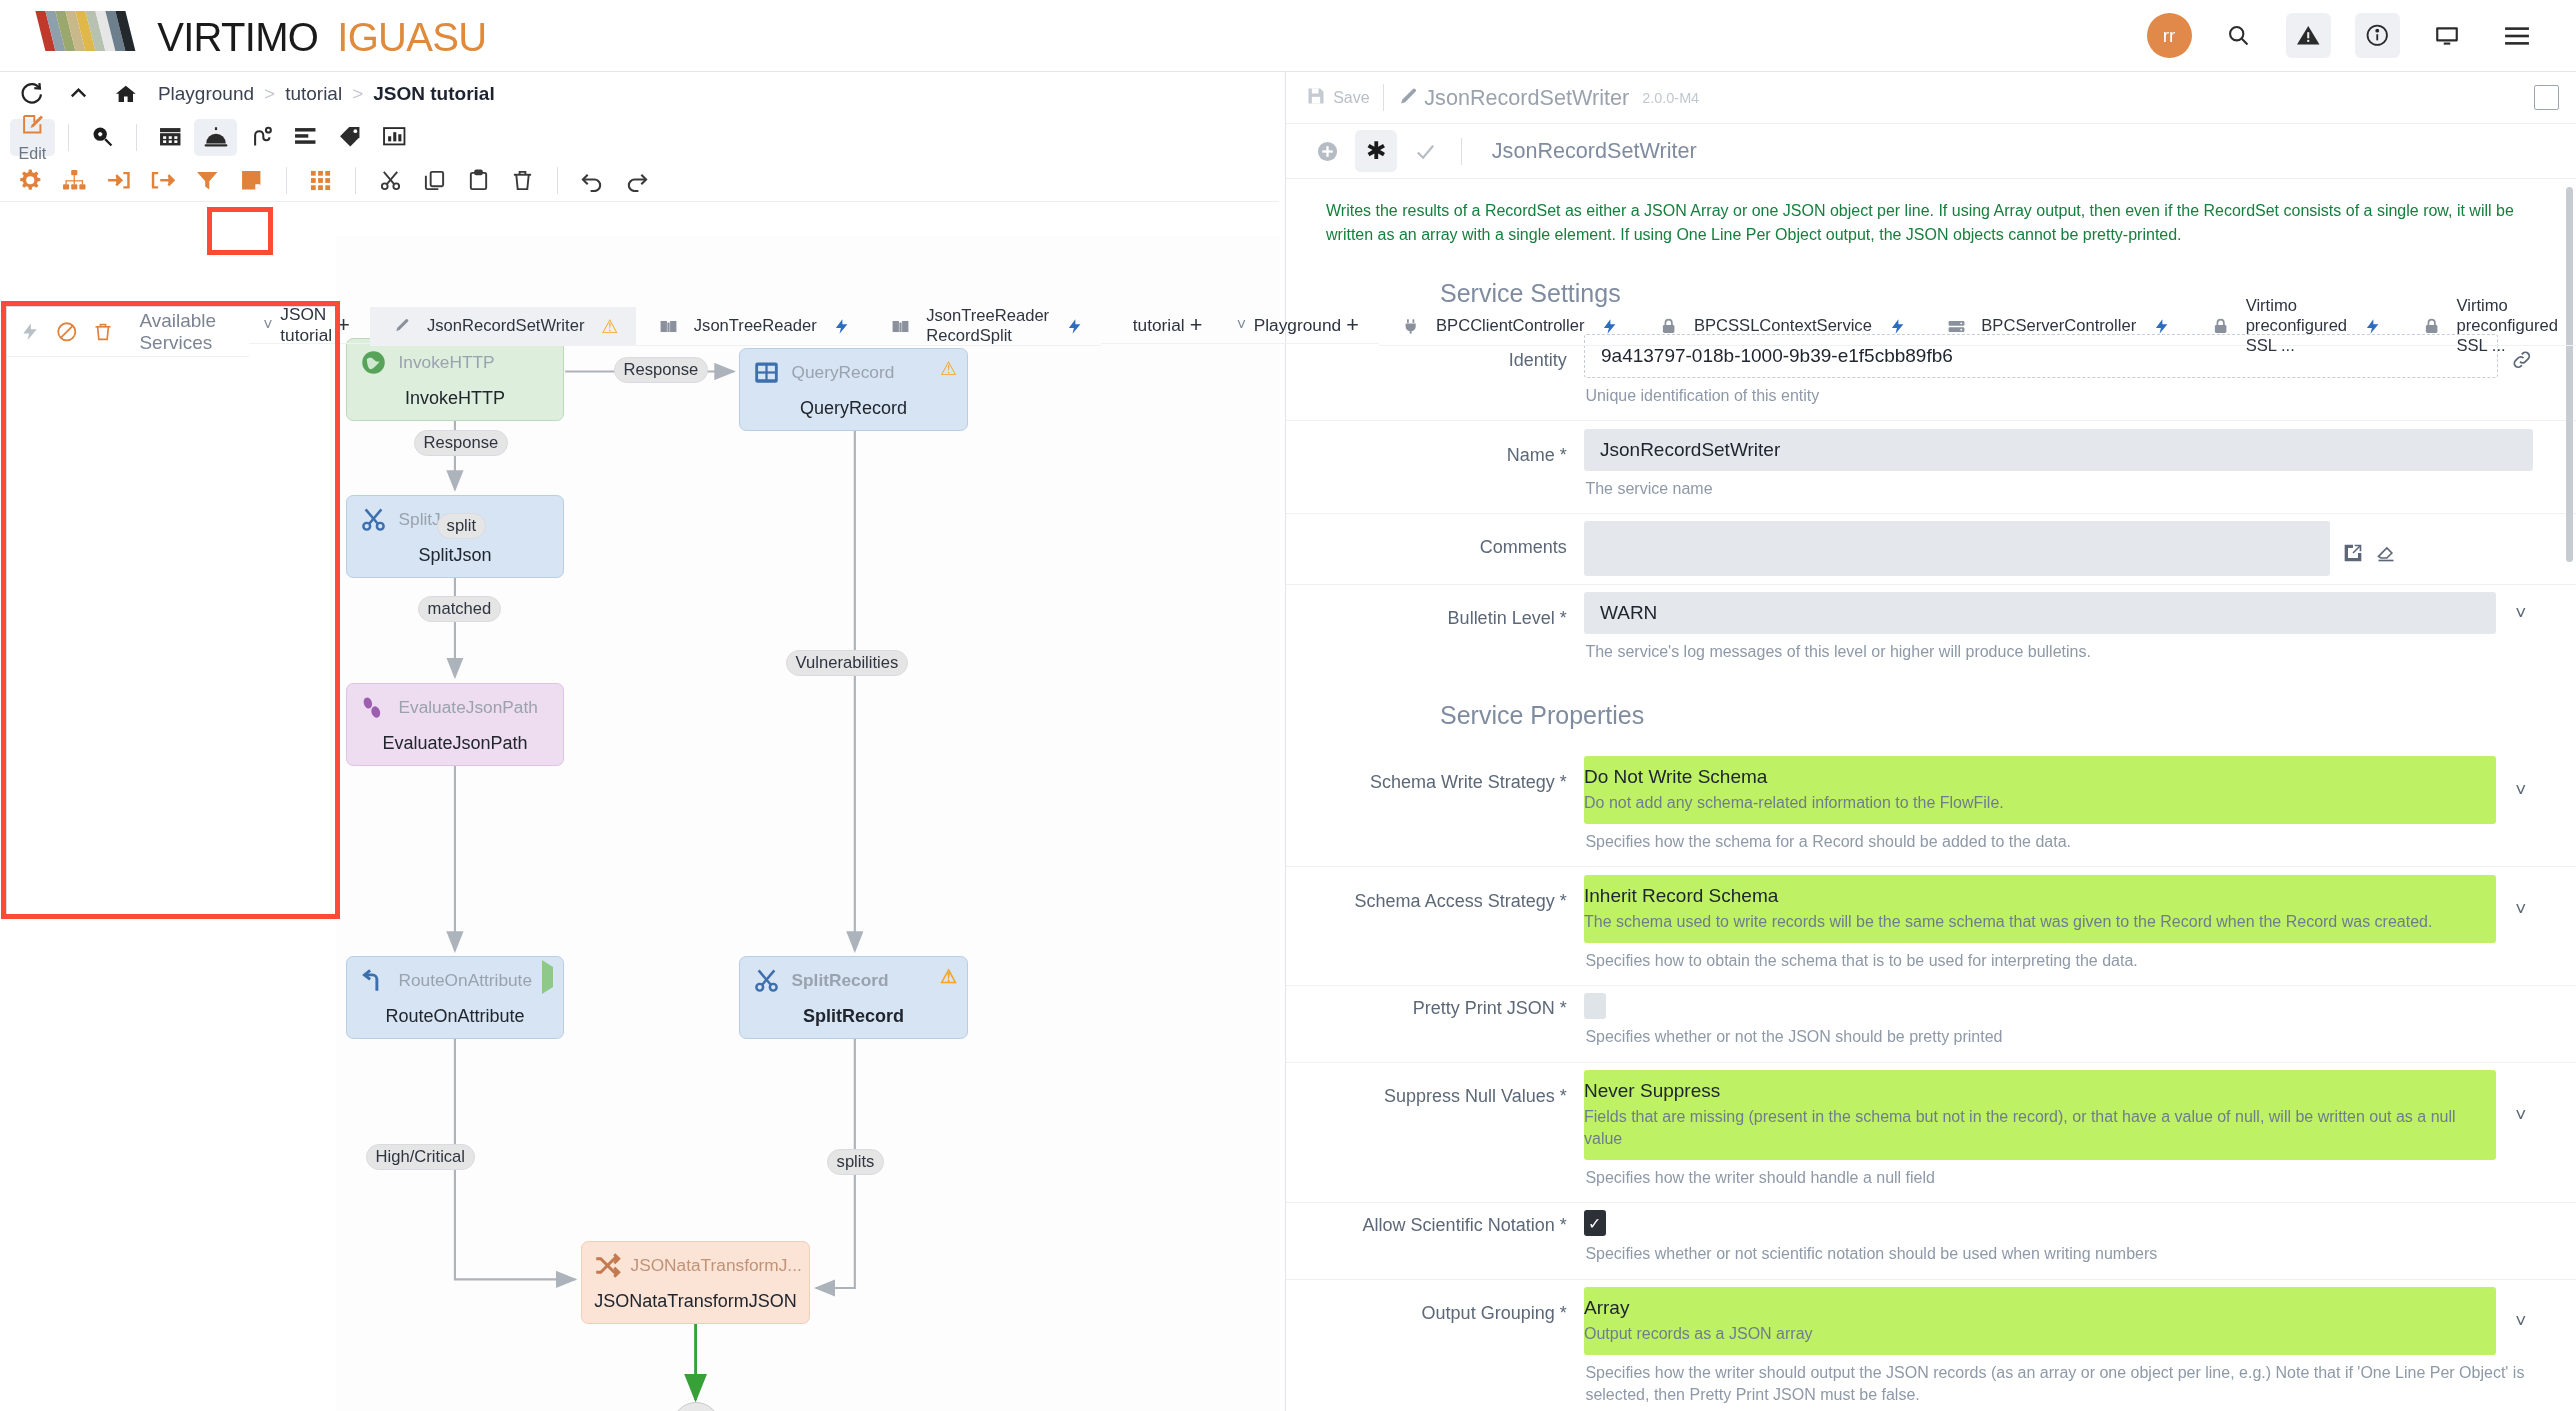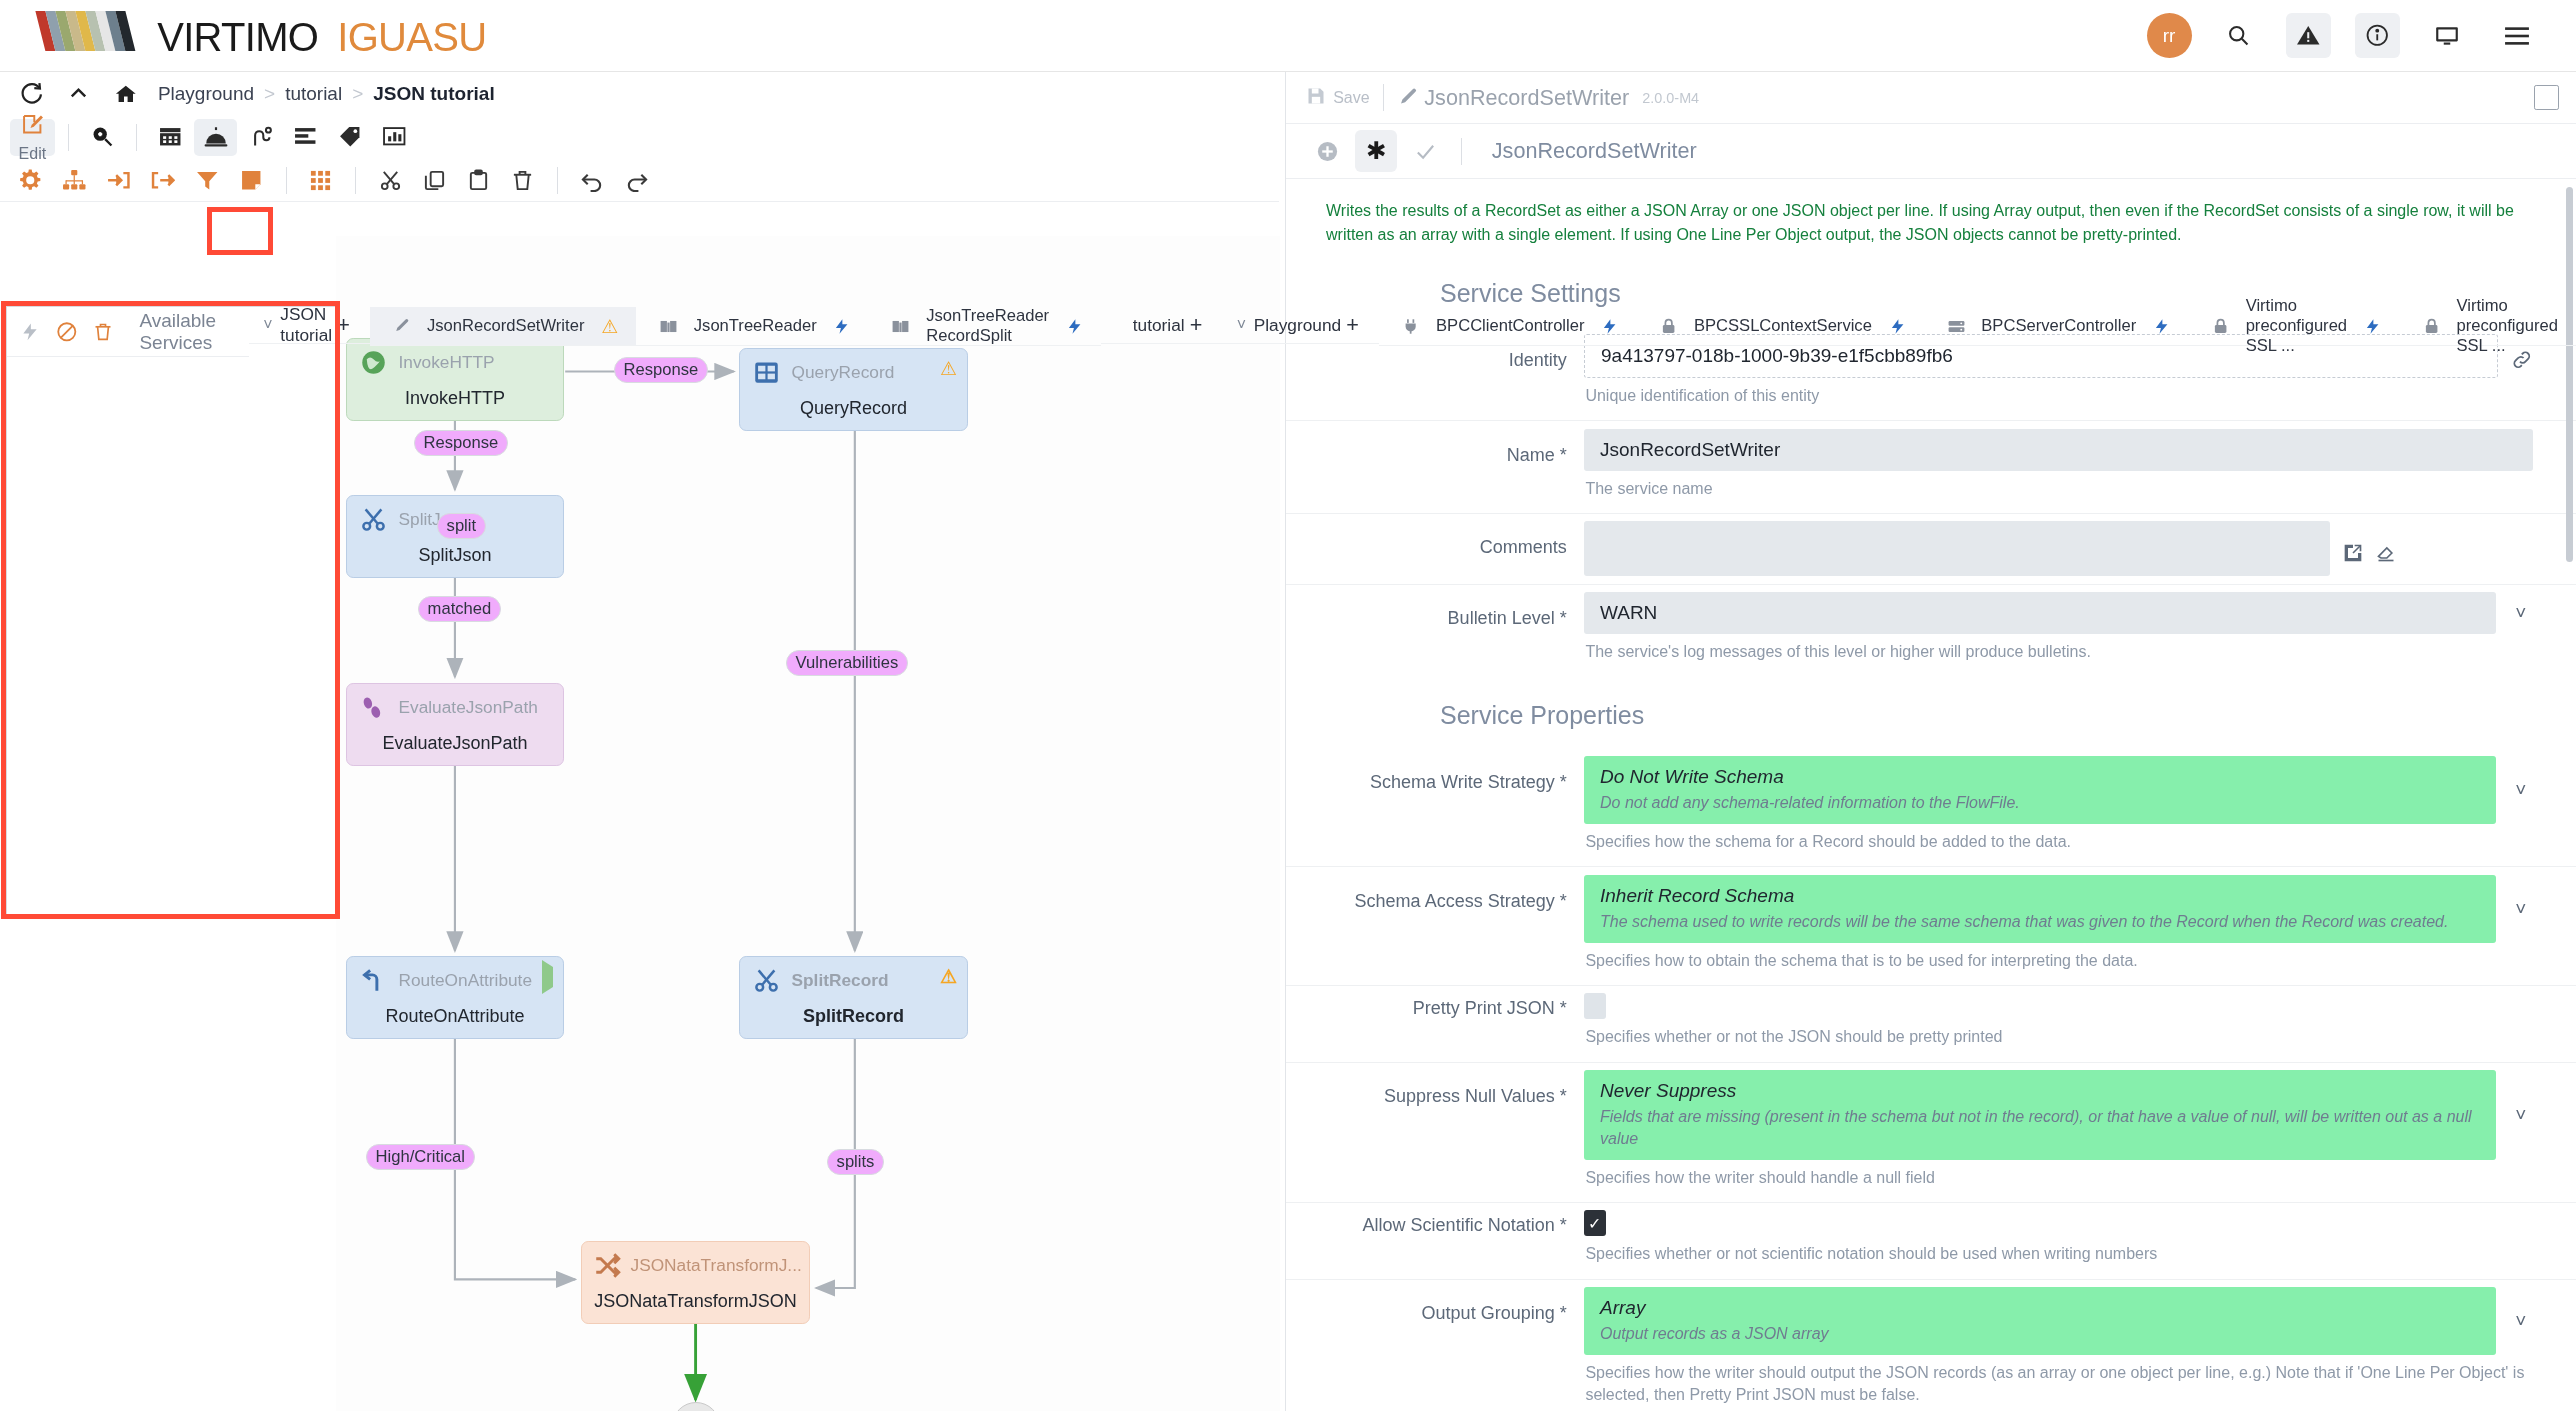--- a/index.html
+++ b/index.html
@@ -126,21 +126,21 @@
   .sq-red { width: 13px; height: 13px; background: #fa8a82; border-radius: 2.2px; }
   .tri-warn { color: #f5a623; font-size: 19px; line-height: 1; }
   .tri-play { width:0;height:0;border-left: 11.5px solid #8fc98a;border-top:7.2px solid transparent;border-bottom:7.2px solid transparent; }
 
   .n-green { background: #ddeedd; border-color: #bcd9bb; }
   .n-blue  { background: #d6e4f4; border-color: #b9cde5; }
   .n-purple{ background: #eedcf0; border-color: #ddc4e2; }
   .n-orange{ background: #fbe3d5; border-color: #f2cdb7; }
 
   .edge-label {
-    position: absolute; background: #f0abfc; border: 0.7px solid #d8dbe0; border-radius: 13px;
+    position: absolute; background: #e5e5e5; border: 0.7px solid #d8dbe0; border-radius: 13px;
     padding: 2.2px 8.6px; font-size: 16.6px; color: #2e3440; white-space: nowrap;
   }
   .funnel-node {
     position: absolute; width: 48px; height: 48px; border-radius: 50%;
     background: #e8e8e8; border: 0.7px solid #c9c9c9;
     display: flex; align-items: center; justify-content: center;
   }
 
   
   #right-panel {
@@ -187,21 +187,21 @@
   .prop-label .req { color: #5c6878; }
   .prop-body { flex: 1; min-width: 0; }
   .field {
     background: #e4e8ec; border-radius: 2.9px; padding: 10px 16px; min-height: 42px;
     display: flex; align-items: center; font-size: 19px; color: #20262f;
   }
   .field.dashed {
     background: #fff; border: 1.4px dashed #c6ccd4; color: #20262f;
   }
   .field.tall { min-height: 55px; }
-  .field-stack { background: #86efac; border-radius: 2.9px; padding: 10px 16px; font-style: italic; }
+  .field-stack { background: #bef264; border-radius: 2.9px; padding: 10px 0; }
   .field-stack .main { font-size: 19px; color: #20262f; }
   .field-stack .sub { font-size: 16px; color: #6f7c90; margin-top: 4.3px; line-height: 1.35; }
   .help {
     font-size: 16px; color: #8e99a8; margin: 7.2px 0 5.8px 1.4px; line-height: 1.4;
   }
   .field-wrap { display: flex; align-items: stretch; gap: 13px; }
   .field-wrap > .field, .field-wrap > .field-stack { flex: 1; }
   .caret { width: 24.5px; display:flex; align-items:center; justify-content:center; color:#5c6878; font-size: 19px; }
   .trail-icons { display: flex; align-items: center; gap: 13px; padding-top: 10px; color: #5c6878; }
   .cbox {

